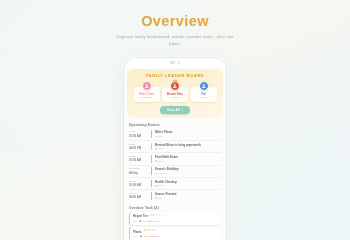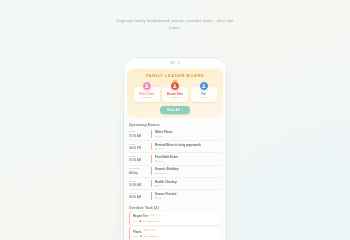--- a/index.html
+++ b/index.html
@@ -125,20 +125,21 @@
   .od-due { color:#e08a6e; }
   .od-chip { display:inline-flex; align-items:center; gap:1px; }
   .ic { width:2.4px; height:2.4px; display:inline-block; }
 </style>
 </head>
 <body>
 
 <div class="page">
 
   <div class="hero">
+    <div class="hero-title">Overview</div>
     <div class="hero-sub">Organize family leaderboard, events, overdue tasks - all in one place.</div>
   </div>
 
   <div class="phone">
 
     <div class="notch">
       <span class="notch-speaker"></span>
       <span class="notch-cam"></span>
     </div>
 

